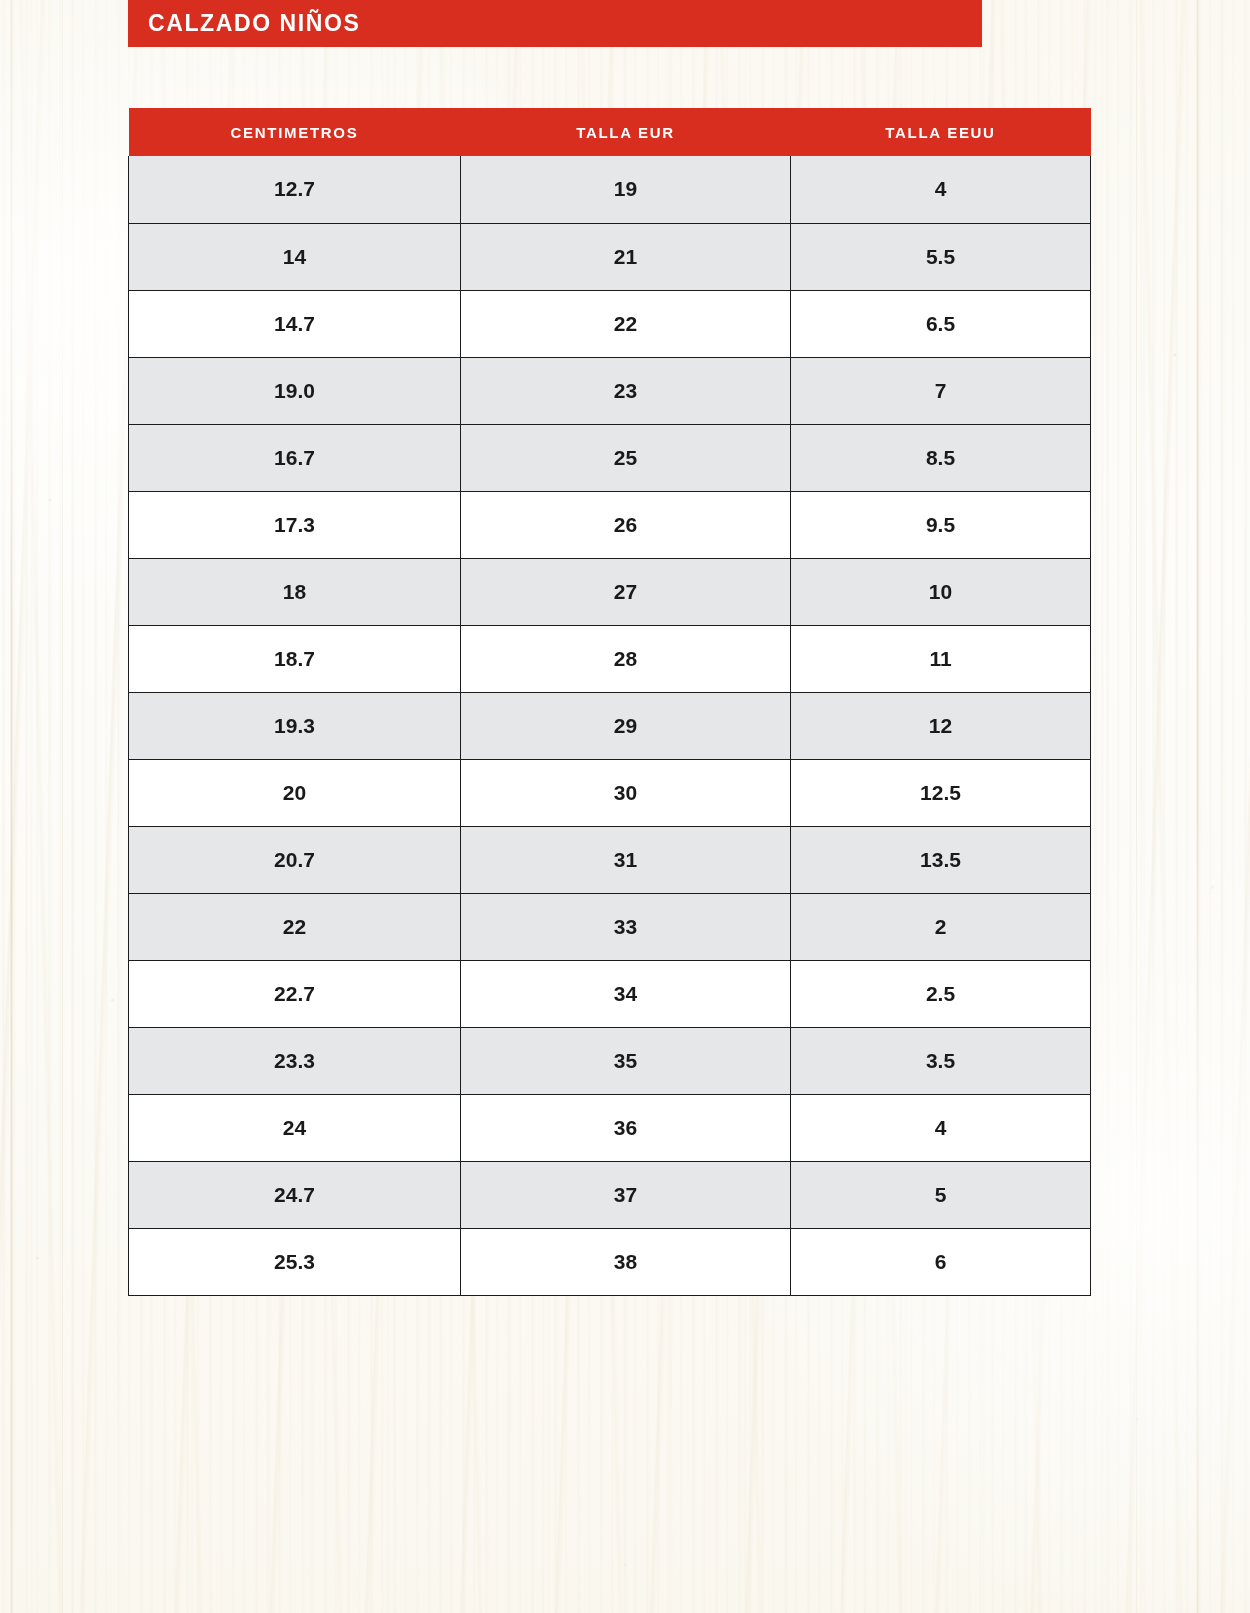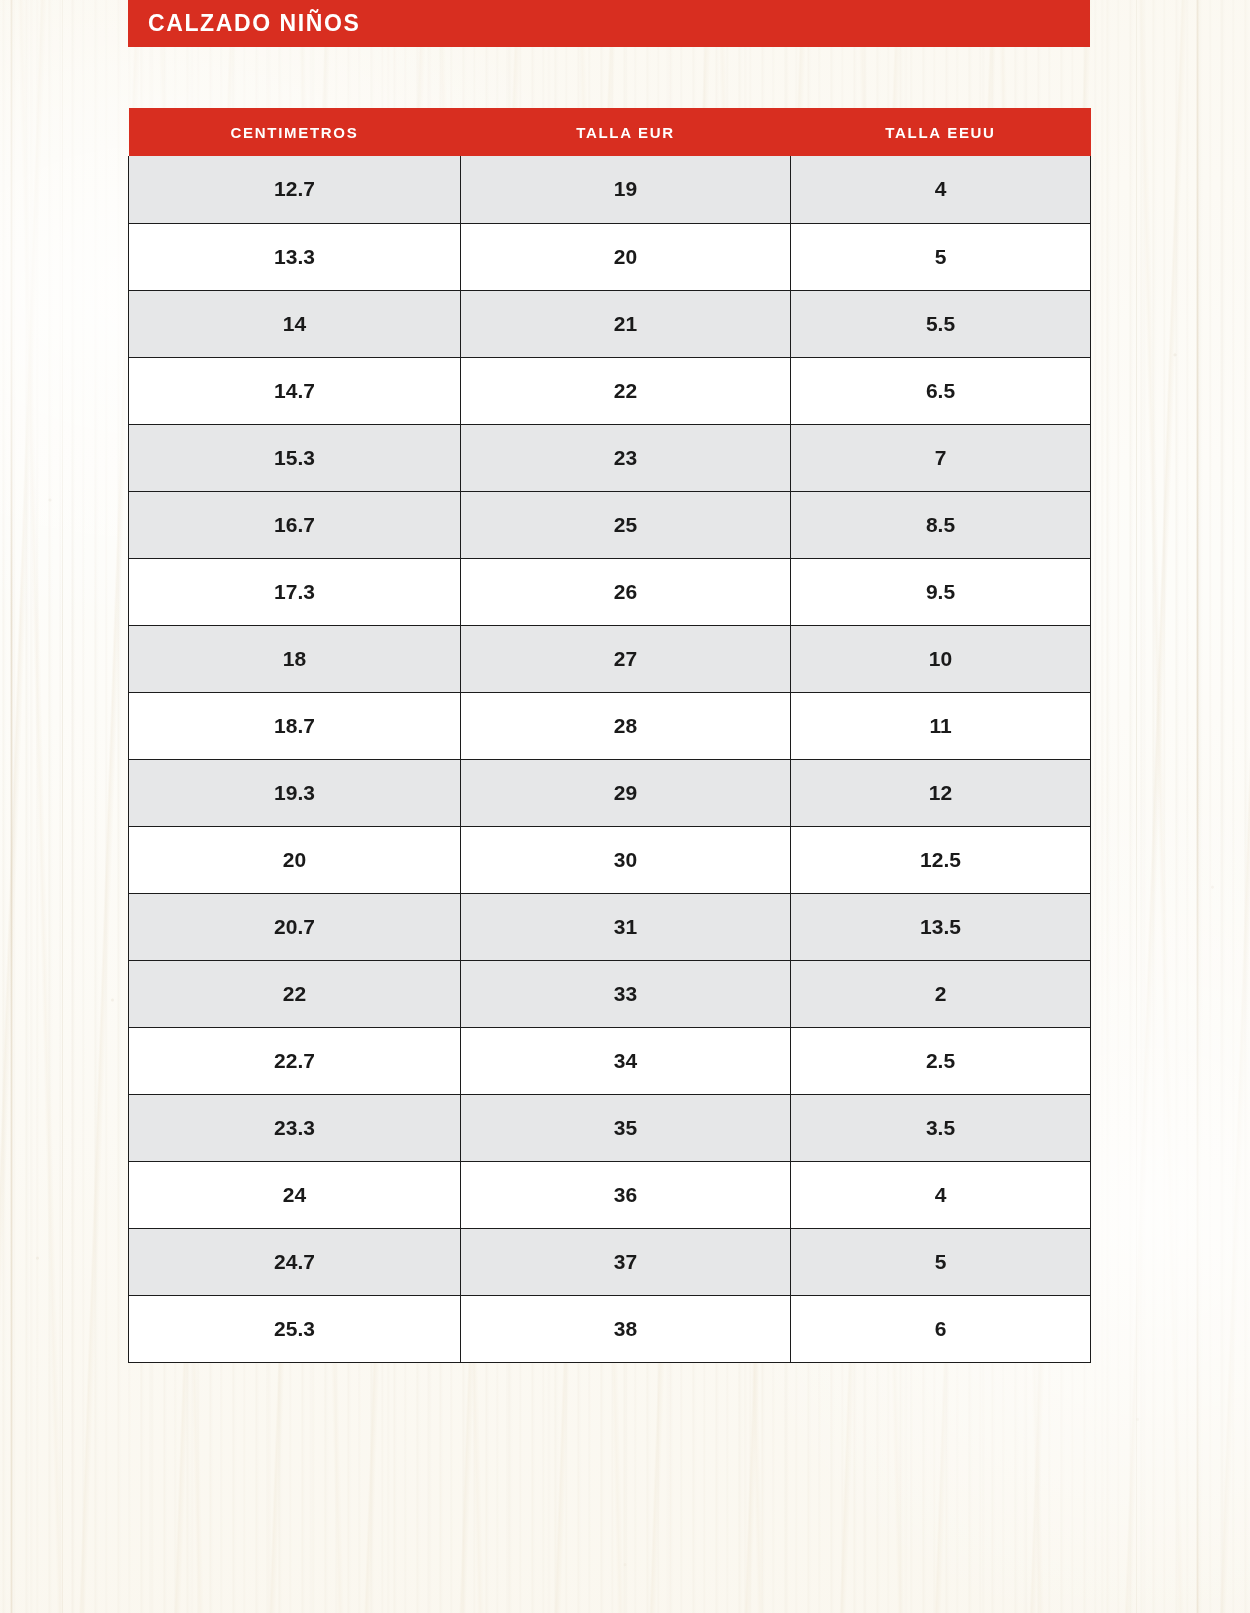--- a/index.html
+++ b/index.html
@@ -105,21 +105,21 @@
   
   #page {
     position: relative;
     z-index: 2;
   }
 
   #title-bar {
     position: absolute;
     left: 128px;
     top: 0;
-    width: 962px;
+    width: 854px;
     height: 47px;
     background: #d82e20;
     display: flex;
     align-items: center;
   }
   #title-text {
     color: #ffffff;
     font-size: 23px;
     font-weight: bold;
     letter-spacing: 1.6px;
@@ -205,37 +205,32 @@
         <th>TALLA EUR</th>
         <th>TALLA EEUU</th>
       </tr>
     </thead>
     <tbody id="table-body">
         <tr class="row-shaded">
           <td>12.7</td>
           <td>19</td>
           <td>4</td>
         </tr>
-        <tr class="row-plain">
-          <td>13.3</td>
-          <td>20</td>
-          <td>5</td>
-        </tr>
         <tr class="row-shaded">
           <td>14</td>
           <td>21</td>
           <td>5.5</td>
         </tr>
         <tr class="row-plain">
           <td>14.7</td>
           <td>22</td>
           <td>6.5</td>
         </tr>
         <tr class="row-shaded">
-          <td>15.3</td>
+          <td>19.0</td>
           <td>23</td>
           <td>7</td>
         </tr>
         <tr class="row-shaded">
           <td>16.7</td>
           <td>25</td>
           <td>8.5</td>
         </tr>
         <tr class="row-plain">
           <td>17.3</td>

